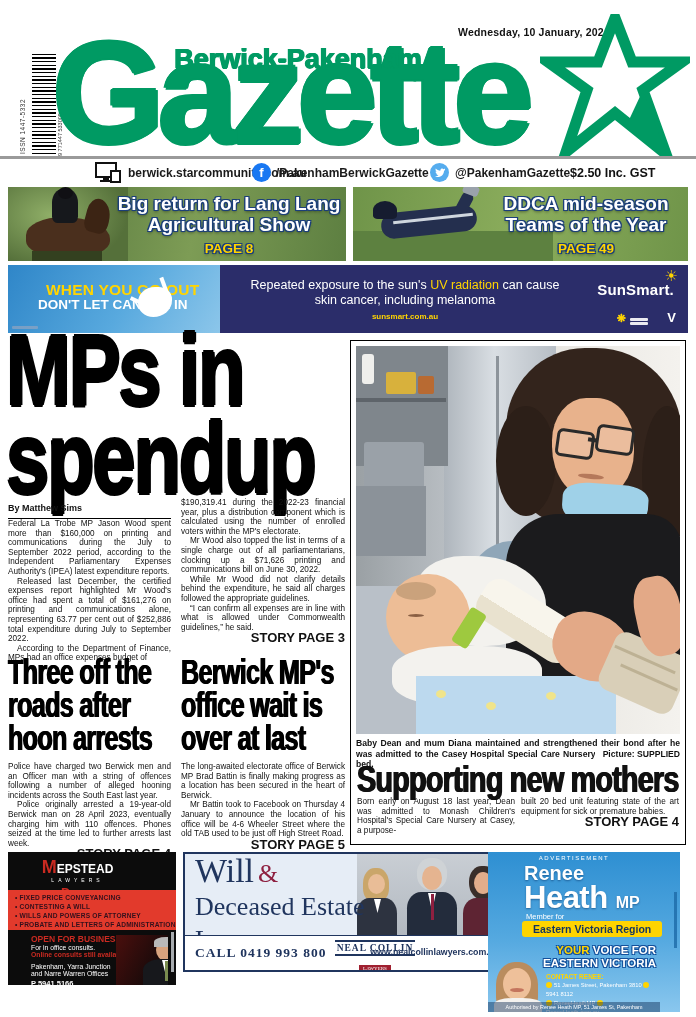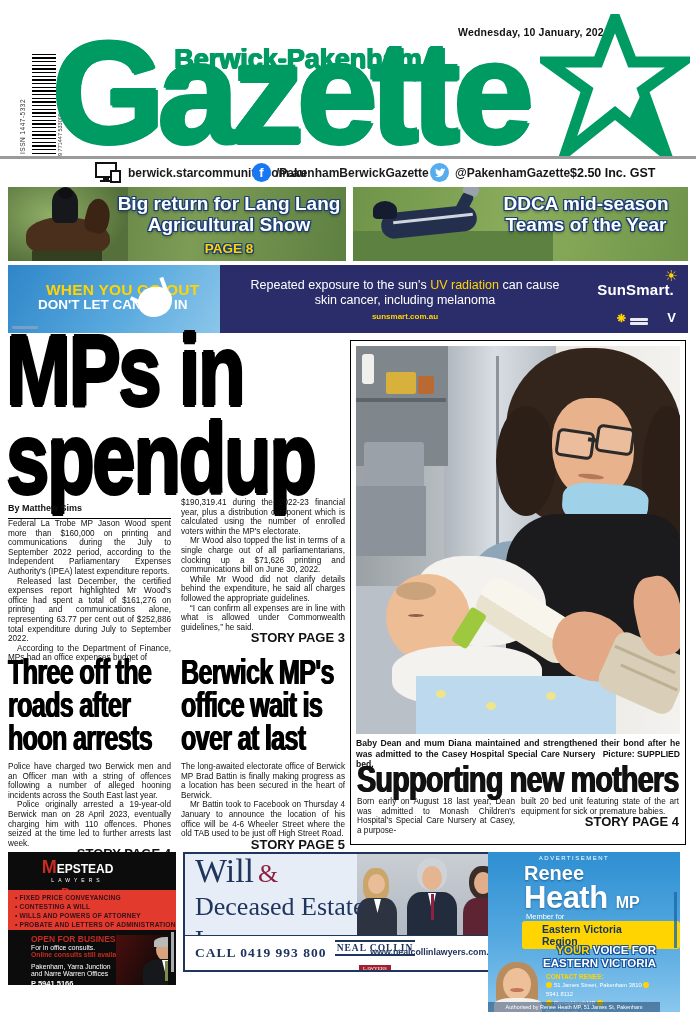--- a/index.html
+++ b/index.html
@@ -101,21 +101,21 @@
   .nc-logo .lw{display:inline-block;background:#a02030;color:#fff;font-size:5px;padding:1px 4px;margin-top:1px;}
   .nc-web{position:absolute;right:8px;top:11px;font-size:8.8px;font-weight:700;color:#20355e;font-family:"Liberation Sans",sans-serif;}
   .ad-right{left:488px;top:852px;width:192px;height:160px;overflow:hidden;color:#fff;
             background:linear-gradient(180deg,#2e8fd2,#55a9e0 55%,#8ac7ee);}
   .rh-tag{position:absolute;left:0;top:3px;width:172px;text-align:center;font-size:6px;letter-spacing:1.5px;}
   .rh-first{position:absolute;left:36px;top:10px;font-size:20px;font-weight:700;text-shadow:0 1px 2px rgba(0,40,90,.5);}
   .rh-last{position:absolute;left:36px;top:28px;font-size:31px;font-weight:700;letter-spacing:-.5px;text-shadow:0 1px 2px rgba(0,40,90,.5);}
   .rh-mp{font-size:16px;letter-spacing:0;}
   .rh-member{position:absolute;left:38px;top:60px;font-size:7.5px;}
   .rh-region{position:absolute;left:34px;top:69px;background:#ffd400;color:#14355e;font-size:10.5px;font-weight:700;
-             padding:2px 20px;border-radius:3px;}
+             padding:2px 11px;border-radius:3px;}
   .rh-voice{position:absolute;left:50px;top:92px;width:118px;text-align:right;font-size:11.5px;font-weight:700;line-height:13px;
             text-shadow:1px 1px 0 #14509b,-1px 1px 0 #14509b,1px -1px 0 #14509b,-1px -1px 0 #14509b;}
   .rh-y{color:#ffd400;}
   .rh-contact{position:absolute;left:58px;top:120px;width:110px;font-size:5.8px;line-height:9px;}
   .rh-ch{color:#ffd400;font-weight:700;font-size:6.5px;}
   .ric{display:inline-block;width:6px;height:6px;border-radius:50%;background:#ffd400;margin-right:2px;vertical-align:-1px;}
   .rh-auth{position:absolute;left:0;bottom:0;width:172px;background:rgba(10,40,80,.45);font-size:5.4px;
            text-align:center;padding:2px 0;}
   .rh-photo{position:absolute;left:2px;top:110px;width:54px;height:50px;}
   
@@ -190,20 +190,21 @@
       <div class="sh" style="left:0;top:44px;width:200px;height:30px;background:#5d8140;"></div>
       <div class="sh" style="left:28px;top:22px;width:96px;height:26px;background:#242f4e;border-radius:14px;transform:rotate(-6deg);"></div>
       <div class="sh" style="left:20px;top:14px;width:24px;height:18px;background:#161c30;border-radius:50% 50% 20% 20%;"></div>
       <div class="sh" style="left:104px;top:4px;width:12px;height:30px;background:#242f4e;border-radius:6px;transform:rotate(28deg);"></div>
       <div class="sh" style="left:110px;top:-2px;width:16px;height:10px;background:#9aa2ab;border-radius:3px;transform:rotate(20deg);"></div>
       <div class="sh" style="left:40px;top:30px;width:80px;height:3px;background:#cfd6de;transform:rotate(-6deg);"></div>
     </div>
     <div class="promo-text" style="left:138px;width:190px;">
       <span>DDCA mid-season</span><br>
       <span>Teams of the Year</span>
+      <span class="promo-page">PAGE 49</span>
     </div>
   </div>
 
   <div class="abs ss">
     <div class="ss-left">
       <div class="ss-l1">WHEN YOU GO OUT</div>
       <div class="ss-l2">DON'T LET CANCER IN</div>
       <div class="splat"></div>
       <div class="smudge" style="position:absolute;left:4px;bottom:4px;width:26px;height:3px;"></div>
     </div>

